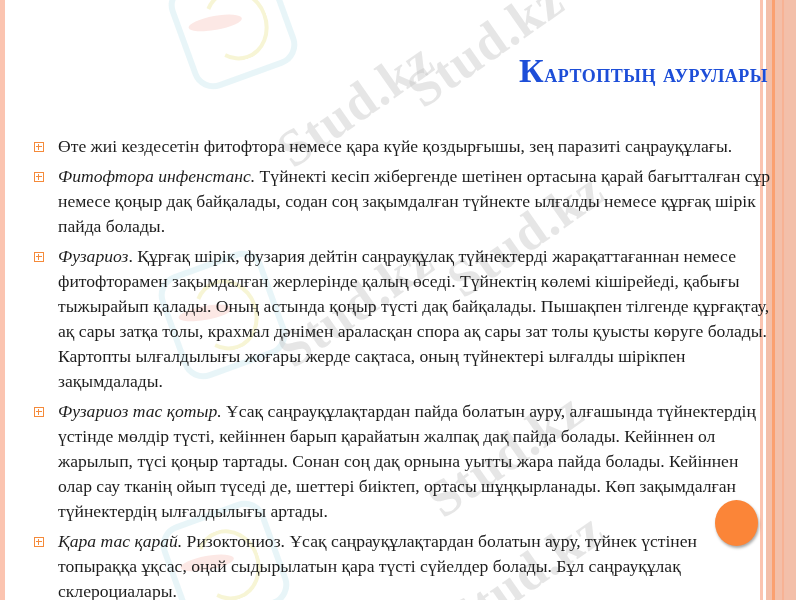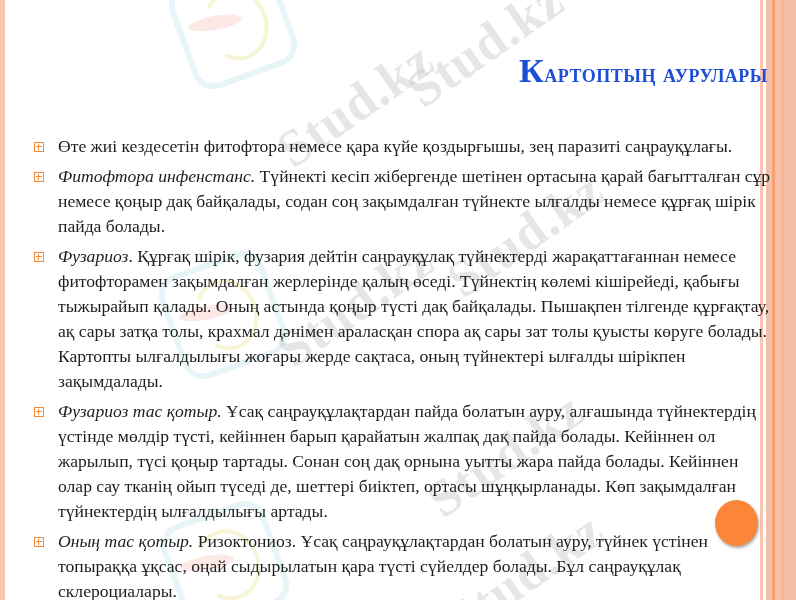--- a/index.html
+++ b/index.html
@@ -77,17 +77,17 @@
   <div class="item">
     <span class="bullet"></span>
     <em>Фузариоз</em><span>. Құрғақ шірік, фузария дейтін саңрауқұлақ түйнектерді жарақаттағаннан немесе фитофторамен зақымдалған жерлерінде қалың өседі. Түйнектің көлемі кішірейеді, қабығы тыжырайып қалады. Оның астында қоңыр түсті дақ байқалады. Пышақпен тілгенде құрғақтау, ақ сары затқа толы, крахмал дәнімен араласқан спора ақ сары зат толы қуысты көруге болады. Картопты ылғалдылығы жоғары жерде сақтаса, оның түйнектері ылғалды шірікпен зақымдалады.</span>
   </div>
   <div class="item">
     <span class="bullet"></span>
     <em>Фузариоз тас қотыр.</em><span> Ұсақ саңрауқұлақтардан пайда болатын ауру, алғашында түйнектердің үстінде мөлдір түсті, кейіннен барып қарайатын жалпақ дақ пайда болады. Кейіннен ол жарылып, түсі қоңыр тартады. Сонан соң дақ орнына уытты жара пайда болады. Кейіннен олар сау тканің ойып түседі де, шеттері биіктеп, ортасы шұңқырланады. Көп зақымдалған түйнектердің ылғалдылығы артады.</span>
   </div>
   <div class="item">
     <span class="bullet"></span>
-    <em>Оның тас қотыр.</em><span> Ризоктониоз. Ұсақ саңрауқұлақтардан болатын ауру, түйнек үстінен топыраққа ұқсас, оңай сыдырылатын қара түсті сүйелдер болады. Бұл саңрауқұлақ склероциалары.</span>
+    <em>Қара тас қарай.</em><span> Ризоктониоз. Ұсақ саңрауқұлақтардан болатын ауру, түйнек үстінен топыраққа ұқсас, оңай сыдырылатын қара түсті сүйелдер болады. Бұл саңрауқұлақ склероциалары.</span>
   </div>
 </div>
 
 <div class="orange-dot"></div>
 
 </body></html>

